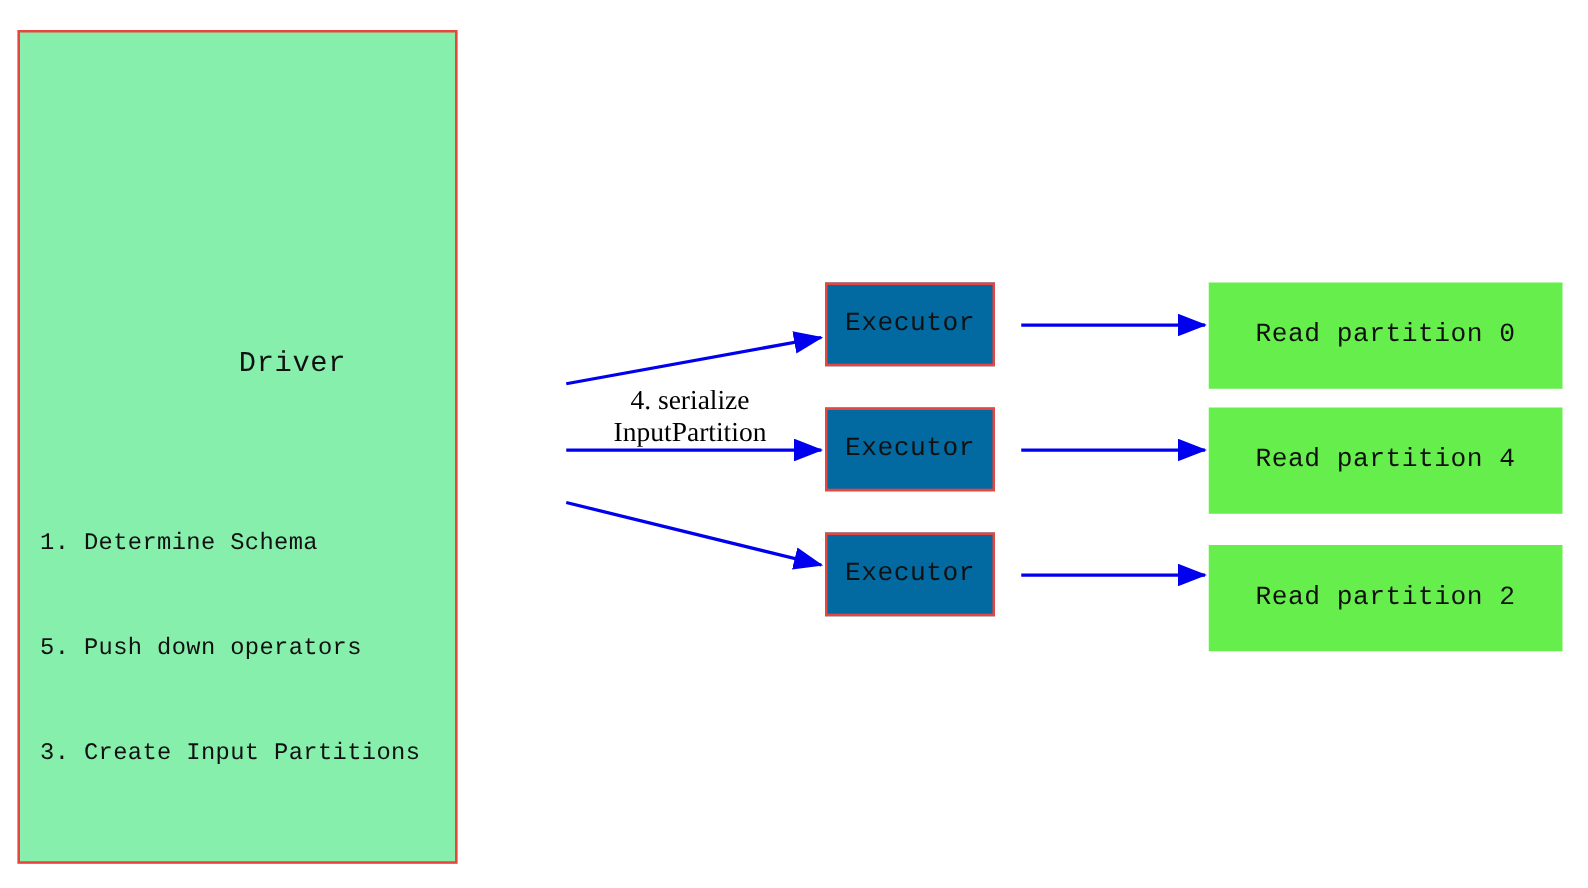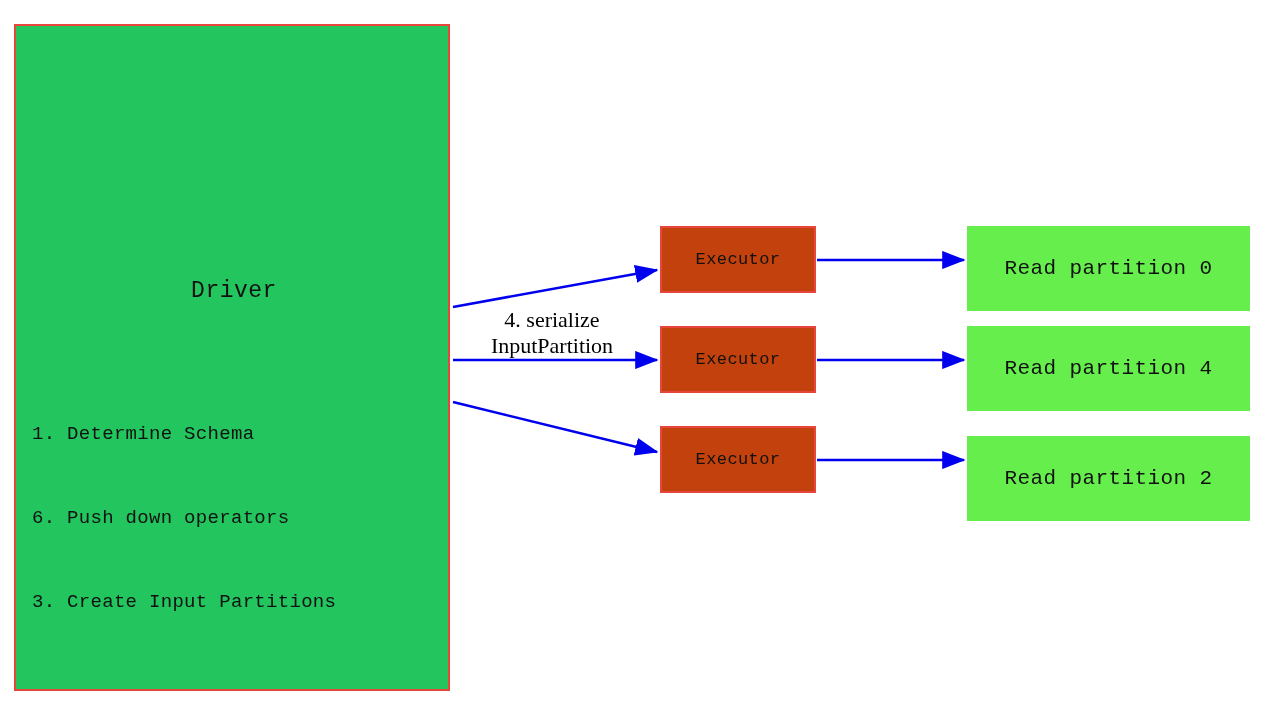--- a/index.html
+++ b/index.html
@@ -25,25 +25,25 @@
     width: 1270px;
     height: 710px;
     pointer-events: none;
   }
 
   
   .driver-box {
     position: absolute;
     left: 14px;
     top: 24px;
-    width: 436px;
+    width: 352px;
     height: 667px;
     border: 2px solid #e8453c;
     box-sizing: border-box;
-    background: #22c55e;
+    background: #86efac;
   }
   .driver-title {
     position: absolute;
     left: 0;
     top: 252px;
     width: 436px;
     text-align: center;
     font-family: "Liberation Mono", "DejaVu Sans Mono", monospace;
     font-size: 23px;
     color: #111111;
@@ -60,30 +60,30 @@
     color: #111111;
     letter-spacing: 0.3px;
     white-space: pre;
   }
   .driver-steps div { white-space: pre; }
 
   
   .executor-box {
     position: absolute;
     left: 660px;
-    width: 156px;
+    width: 136px;
     height: 67px;
     border: 2px solid #e8453c;
     box-sizing: border-box;
-    background: #c2410c;
+    background: #0369a1;
     display: flex;
     align-items: center;
     justify-content: center;
     font-family: "Liberation Mono", "DejaVu Sans Mono", monospace;
-    font-size: 17px;
+    font-size: 21px;
     color: #111111;
     letter-spacing: 0.4px;
   }
   .exec-row-0 { top: 226px; }
   .exec-row-1 { top: 326px; }
   .exec-row-2 { top: 426px; }
 
   
   .partition-box {
     position: absolute;
@@ -147,21 +147,21 @@
 
     <line x1="817" y1="360" x2="964" y2="360" stroke="#0000ee" stroke-width="2.6" marker-end="url(#arrowhead)"></line>
 
     <line x1="817" y1="460" x2="964" y2="460" stroke="#0000ee" stroke-width="2.6" marker-end="url(#arrowhead)"></line>
   </svg>
 
   <div class="driver-box">
     <div class="driver-title">Driver</div>
     <div class="driver-steps">
       <div>1. Determine Schema</div>
-      <div>6. Push down operators</div>
+      <div>5. Push down operators</div>
       <div>3. Create Input Partitions</div>
     </div>
   </div>
 
   <div class="executor-box exec-row-0">Executor</div>
   <div class="executor-box exec-row-1">Executor</div>
   <div class="executor-box exec-row-2">Executor</div>
 
   <div class="partition-box part-row-0">Read partition 0</div>
   <div class="partition-box part-row-1">Read partition 4</div>

